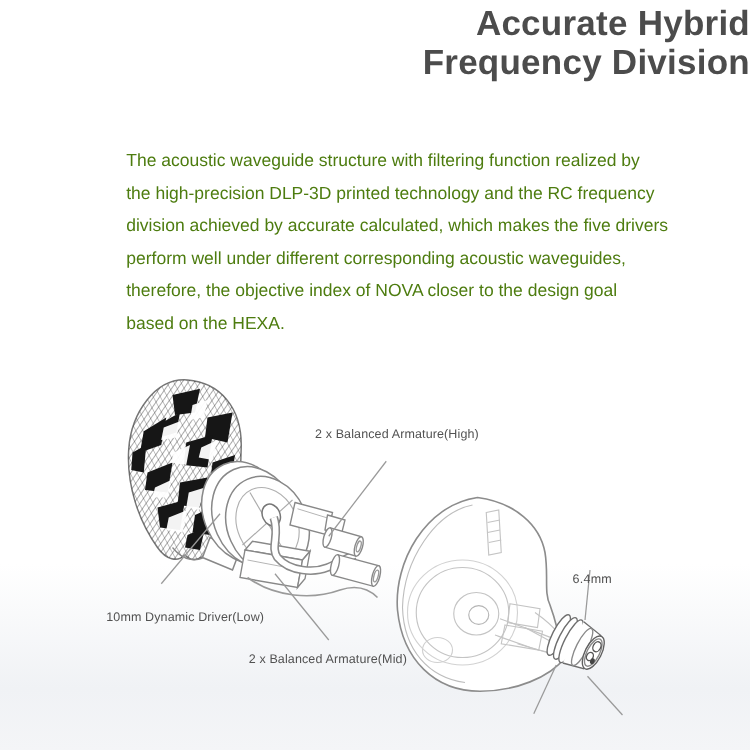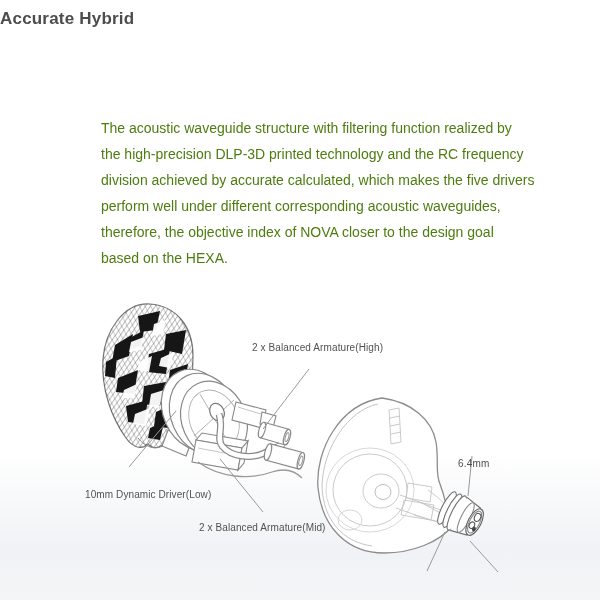--- a/index.html
+++ b/index.html
@@ -3,21 +3,21 @@
 <meta charset="utf-8">
 <style>
   html,body{margin:0;padding:0;}
   body{
     width:600px;height:600px;position:relative;overflow:hidden;
     background:#ffffff;
     font-family:"Liberation Sans", sans-serif;
   }
   .page-title{
     position:absolute;top:3px;left:0;width:600px;
-    text-align:left;font-weight:bold;font-size:17px;line-height:31px;
+    text-align:right;font-weight:bold;font-size:28px;line-height:31px;
     color:#4c4c4c;letter-spacing:.2px;
   }
   .desc{
     position:absolute;left:101px;top:115px;width:440px;
     font-size:14px;line-height:26px;color:#4d7c0f;
   }
   .desc div{white-space:nowrap;}
   .stage{
     position:absolute;left:0;top:290px;width:600px;height:310px;
     background:linear-gradient(180deg,#ffffff 0%,#ffffff 52%,#f0f2f5 84%,#f4f5f7 100%);
@@ -28,20 +28,21 @@
   }
   .dim{
     position:absolute;font-size:10px;color:#4f4f4f;white-space:nowrap;letter-spacing:.2px;margin-top:28px;
   }
 </style>
 </head>
 <body>
 
 <div class="page-title">
   <div>Accurate Hybrid</div>
+  <div>Frequency Division</div>
 </div>
 
 <div class="desc">
   <div>The acoustic waveguide structure with filtering function realized by</div>
   <div>the high-precision DLP-3D printed technology and the RC frequency</div>
   <div>division achieved by accurate calculated, which makes the five drivers</div>
   <div>perform well under different corresponding acoustic waveguides,</div>
   <div>therefore, the objective index of NOVA closer to the design goal</div>
   <div>based on the HEXA.</div>
 </div>

